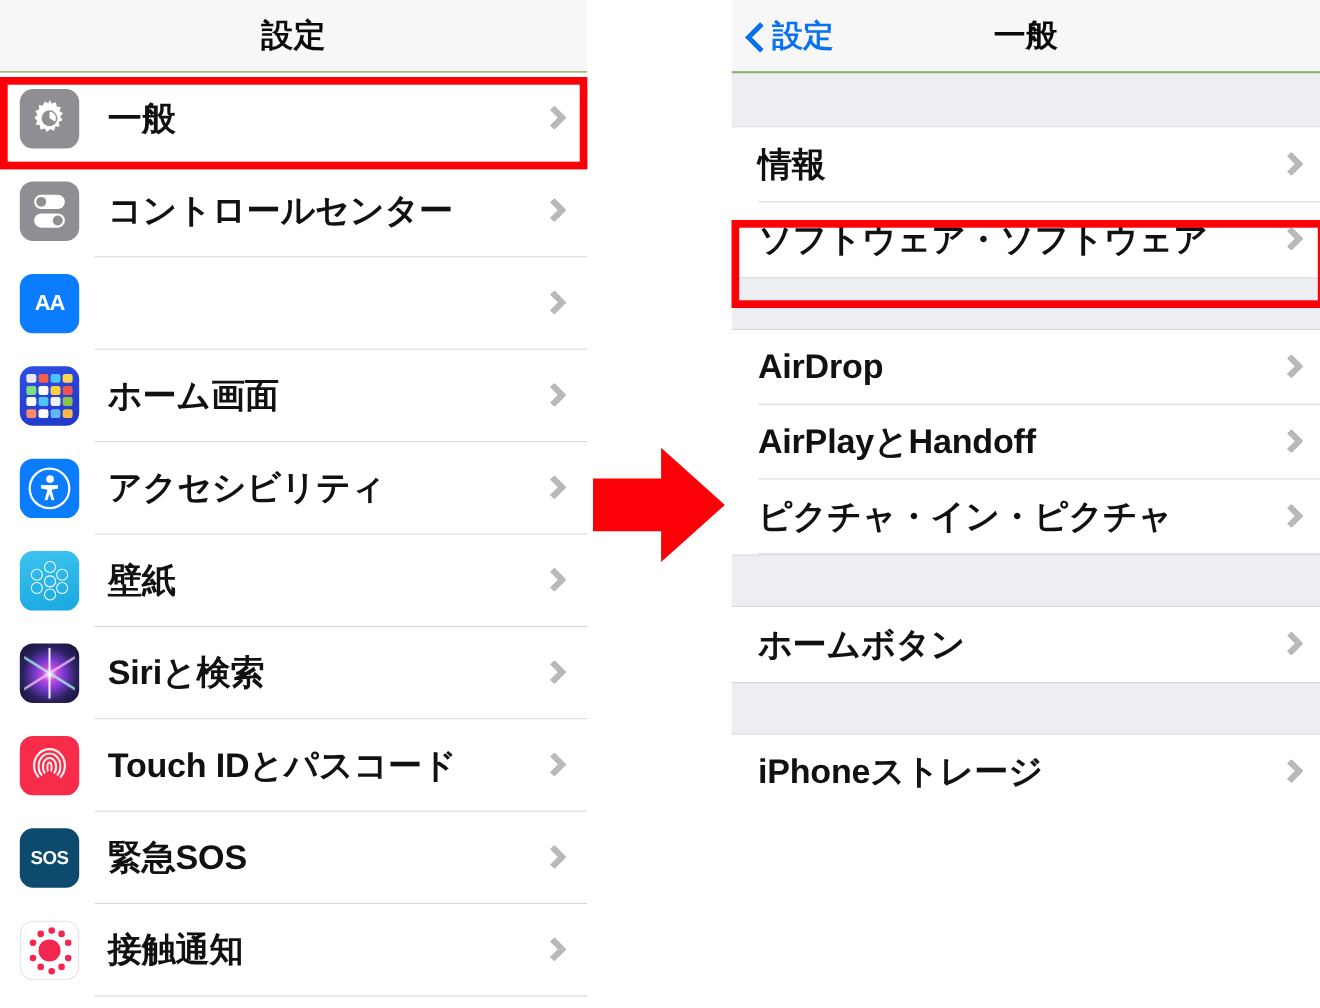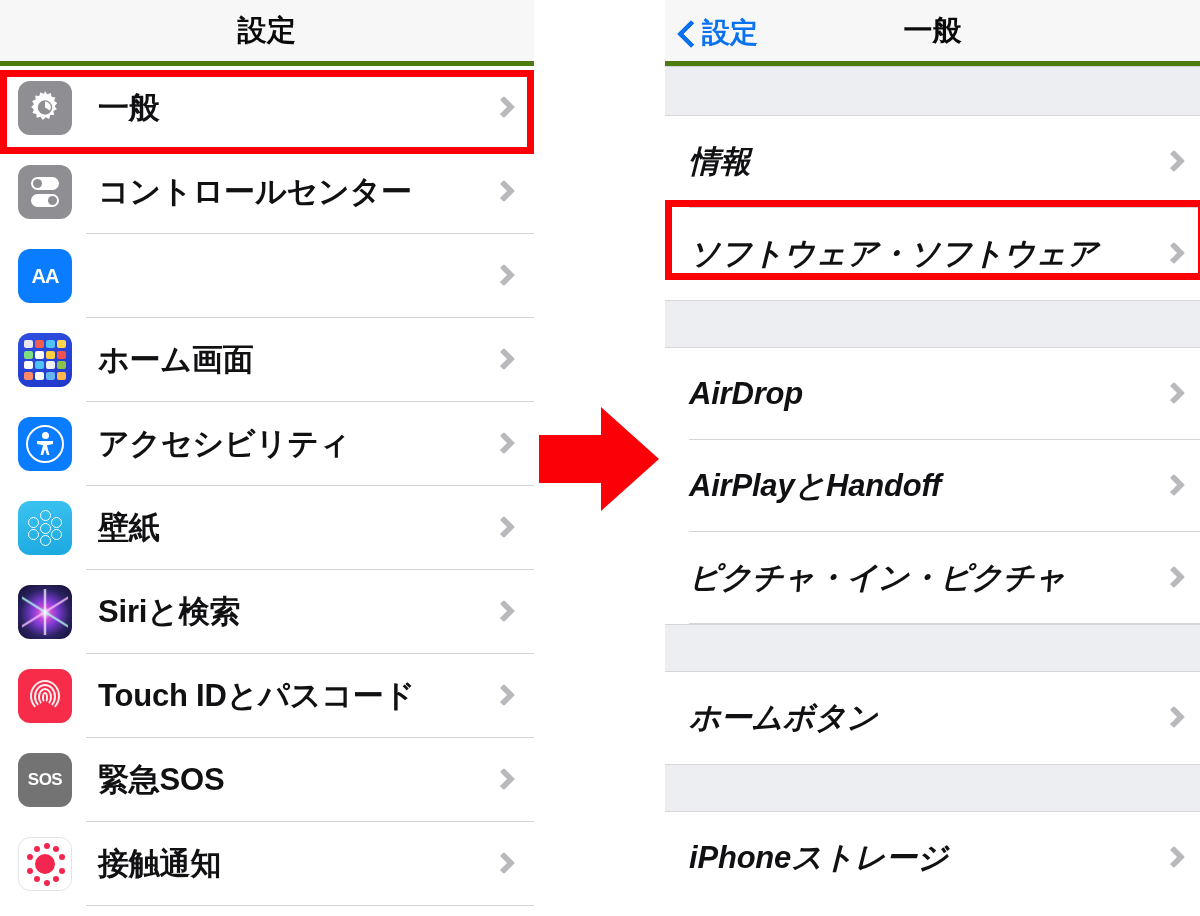--- a/index.html
+++ b/index.html
@@ -20,21 +20,21 @@
     overflow: hidden;
   }
   #panel-left  { left: 0px;   width: 534px; }
   #panel-right { left: 665px; width: 535px; }
 
   
   .navbar {
     position: relative;
     height: 66px;
     background: #f7f7f8;
-    border-bottom: 5px solid #4d7c0f;
+    border-bottom: 1px solid #4d7c0f;
     display: flex;
     align-items: center;
     justify-content: center;
   }
   .nav-title {
     font-size: 29px;
     font-weight: bold;
     color: #0a0a0a;
     letter-spacing: 0.5px;
   }
@@ -90,21 +90,21 @@
     background: #ffffff;
     height: 84px;
     padding-left: 18px;
   }
   .row .hairline {
     position: absolute;
     left: 86px; right: 0; bottom: 0;
     height: 1px;
     background: #d4d4d8;
   }
-  .row.noicon { padding-left: 24px; height: 92px; font-style: italic; }
+  .row.noicon { padding-left: 24px; height: 68px; }
   .row.noicon .hairline { left: 24px; }
   .row-icon {
     width: 54px; height: 54px;
     border-radius: 12px;
     flex: 0 0 54px;
     margin-right: 26px;
     position: relative;
     overflow: hidden;
   }
   .row-label {
@@ -172,21 +172,21 @@
         linear-gradient(90deg, transparent 46%, rgba(255,255,255,.95) 50%, transparent 54%),
         linear-gradient(32deg, transparent 47%, rgba(180,255,240,.9) 50%, transparent 53%),
         linear-gradient(148deg, transparent 47%, rgba(255,200,255,.9) 50%, transparent 53%);
   }
 
   .ic-touch { background: #f62c49; display:flex; align-items:center; justify-content:center;}
   .ic-touch .fp { position:relative; width:34px; height:36px; }
   .ic-touch .fp i { position:absolute; left:50%; border:2px solid rgba(255,255,255,.92);
         border-bottom-color:transparent; border-radius:50%; transform:translateX(-50%); }
 
-  .ic-sos { background:#737373; display:flex; align-items:center; justify-content:center;
+  .ic-sos { background:#0c4a6e; display:flex; align-items:center; justify-content:center;
             color:#fff; font-size:17px; font-weight:bold; letter-spacing:-0.5px;}
 
   .ic-ct { background:#ffffff; border:1px solid #e4e4e8;
            display:flex; align-items:center; justify-content:center; position:relative;}
   .ic-ct .core { width:20px; height:20px; border-radius:50%; background:#f2264e; }
   .ic-ct i { position:absolute; width:6px;height:6px;border-radius:50%;background:#f2264e; }
 
   
   .hl {
     position: absolute;

